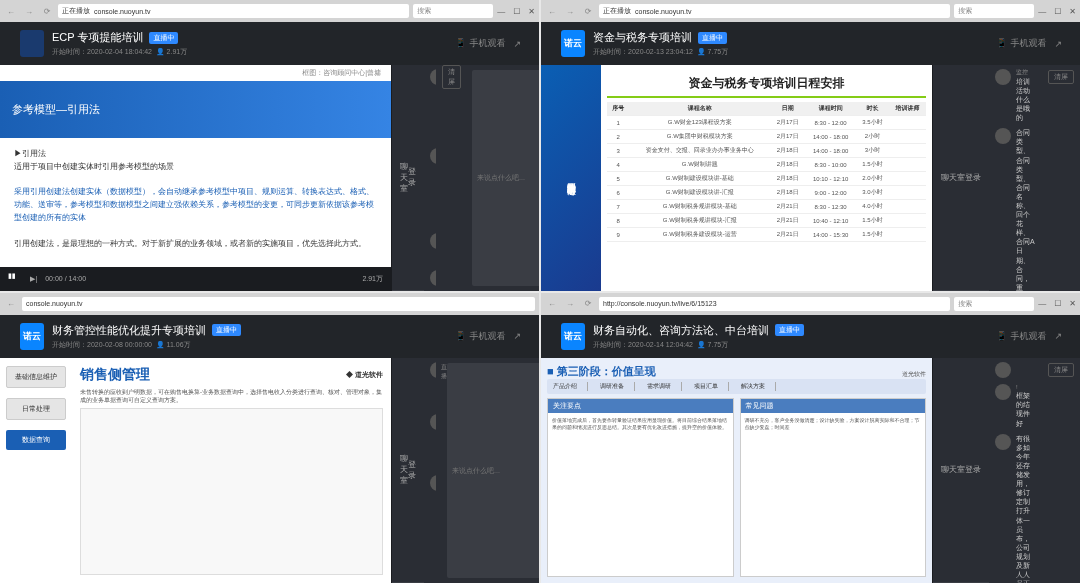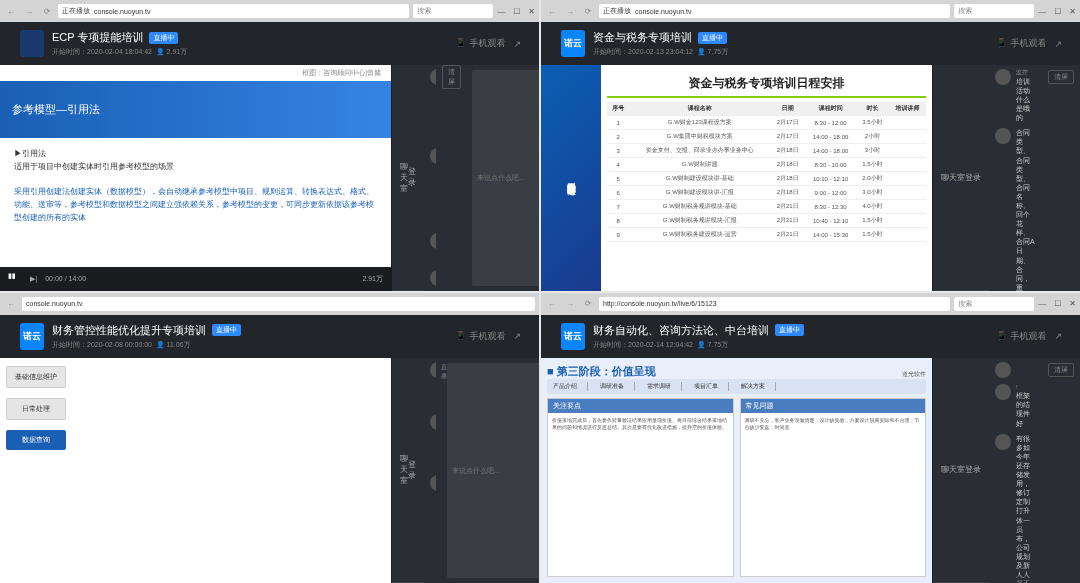--- a/index.html
+++ b/index.html
@@ -115,20 +115,21 @@
         <div class="p1-content">
           <div class="p1-top">
               <span></span>
               <span>框图：咨询顾问中心|曾墉</span>
             </div>
           <div class="p1-banner">参考模型—引用法</div>
           <div class="p1-body">
             <p>▶引用法</p>
             <p>适用于项目中创建实体时引用参考模型的场景</p><br>
             <p class="blue">采用引用创建法创建实体（数据模型），会自动继承参考模型中项目、规则运算、转换表达式、格式、功能、送审等，参考模型和数据模型之间建立强依赖关系，参考模型的变更，可同步更新依据该参考模型创建的所有的实体</p><br>
+            <p>引用创建法，是最理想的一种方式。对于新扩展的业务领域，或者新的实施项目，优先选择此方式。</p>
           </div>
         </div>
       </div>
       <div class="controls">
         <span class="play-btn">▮▮</span>
         <span>▶|</span>
         <span>00:00 / 14:00</span>
         <span style="margin-left:auto">2.91万</span>
       </div>
     </div>
@@ -364,20 +365,28 @@
   </div>
   <div class="content-area">
     <div class="video-area">
       <div class="video-main">
         <div class="p3-content">
           <div class="p3-left">
             <div class="p3-btn gray">基础信息维护</div>
             <div class="p3-btn gray">日常处理</div>
             <div class="p3-btn blue">数据查询</div>
           </div>
+          <div class="p3-right">
+            <div class="p3-title">
+                <span>销售侧管理</span>
+                <span class="p3-logo">◆ 道光软件</span>
+              </div>
+            <div class="p3-desc">未售转换的应收到户明数据，可在购售电换算-业务数据查询中，选择售电收入分类进行查询、核对、管理对象，集成的业务单据查询可自定义查询方案。</div>
+            <div class="p3-mock"></div>
+          </div>
         </div>
       </div>
     </div>
     <div class="chat-area">
       <div class="chat-header">
           <span>聊天室</span>
           <span>登录</span>
         </div>
       <div class="chat-list" id="chat3">
           <div class="chat-item">

